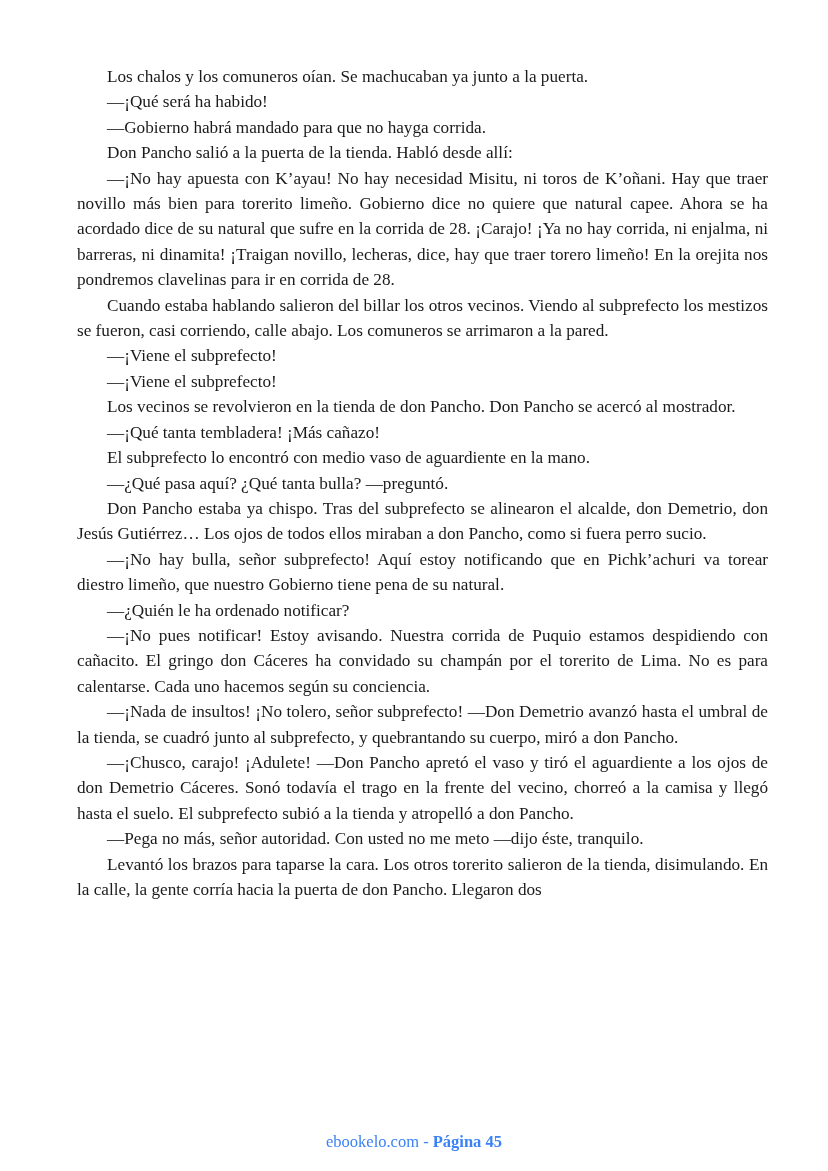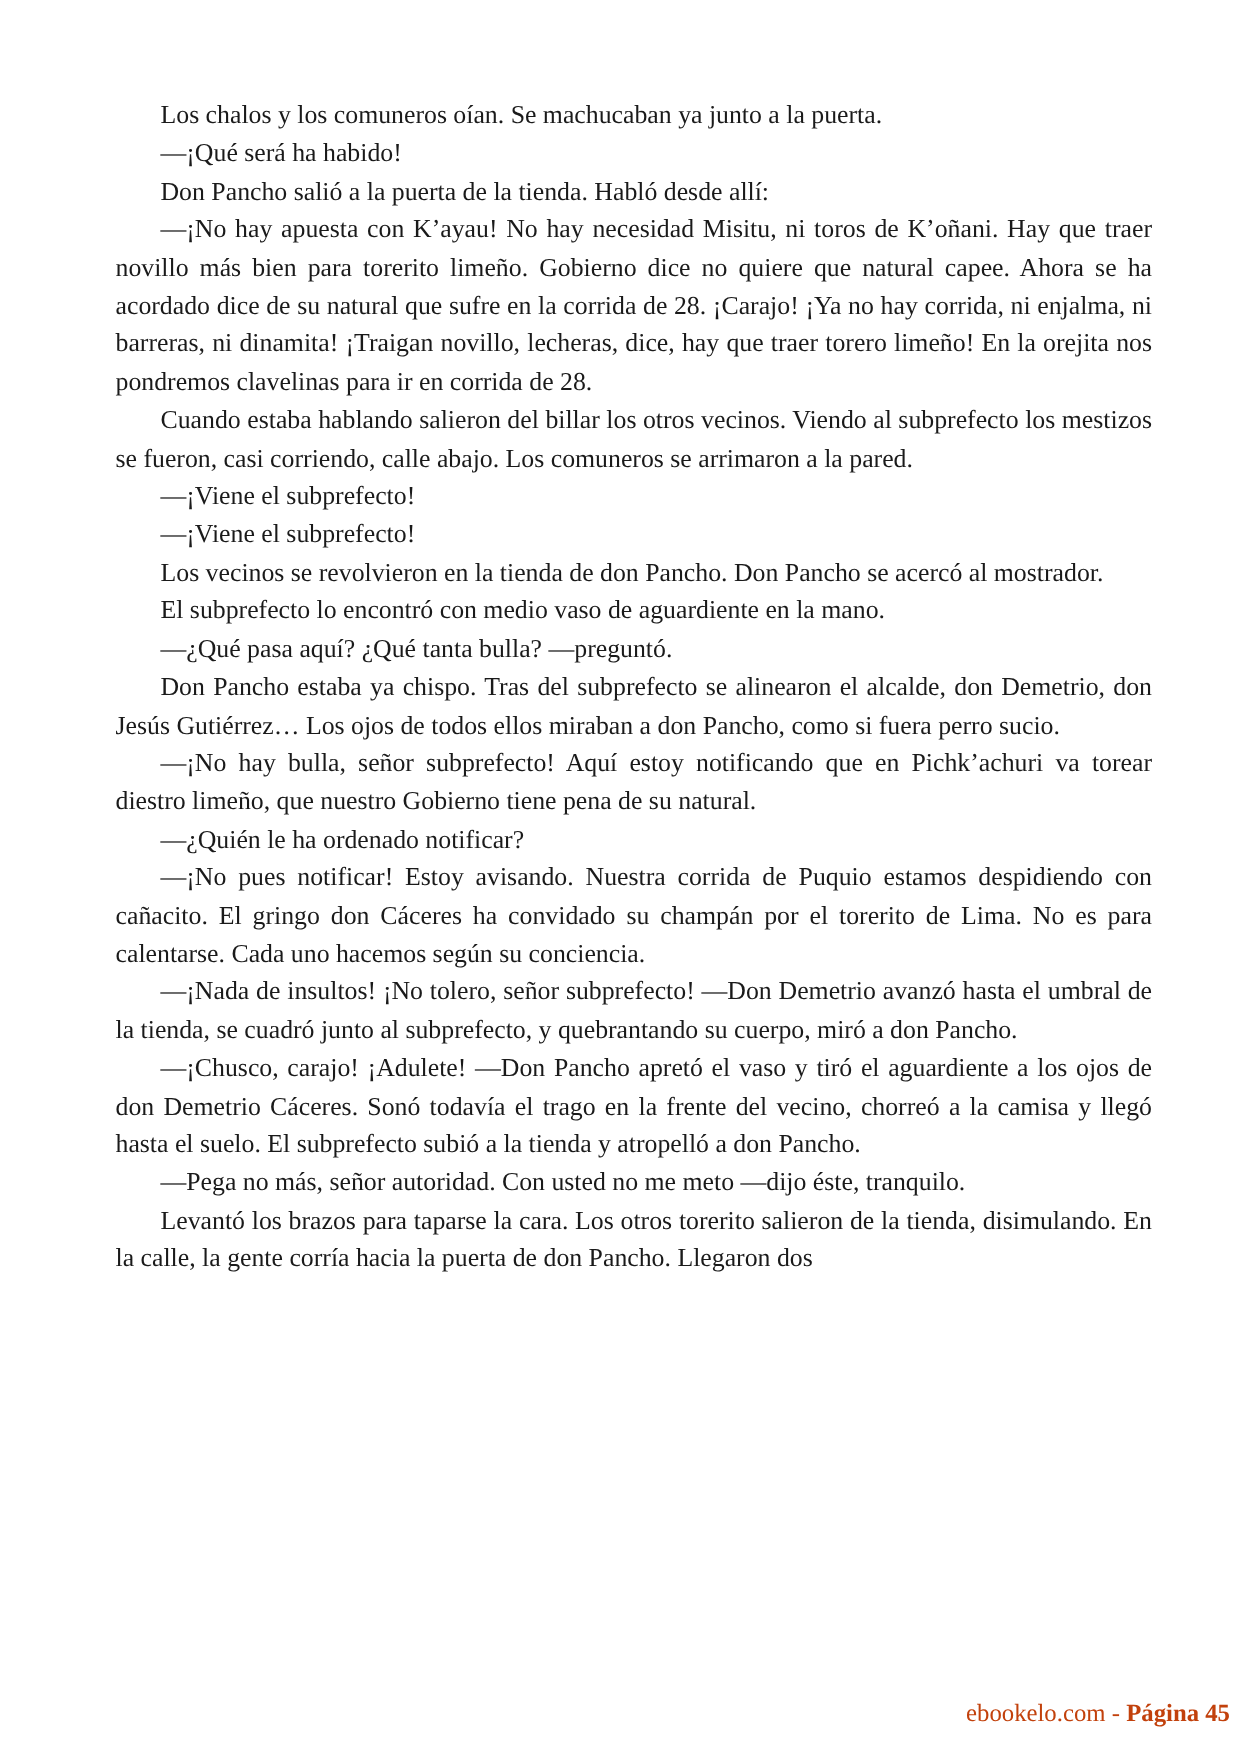--- a/index.html
+++ b/index.html
@@ -40,50 +40,52 @@
   }
   
   .para.short {
     text-align: left;
   }
   .footer {
     position: absolute;
     left: 0;
     right: 0;
     top: 1131px;
-    text-align: right;
+    text-align: center;
     font-size: 16.5px;
     line-height: 22px;
-    color: #c2410c;
+    color: #3b82f6;
     font-family: "Liberation Serif", "DejaVu Serif", serif;
   }
   .footer .site {
     font-weight: 400;
   }
   .footer .sep {
     font-weight: 400;
   }
   .footer .pagelabel {
     font-weight: 700;
   }
 </style>
 </head>
 <body>
 
 <div class="page">
 
   <div class="content">
     <p class="para">Los chalos y los comuneros oían. Se machucaban ya junto a la puerta.</p>
     <p class="para short">—¡Qué será ha habido!</p>
+    <p class="para short">—Gobierno habrá mandado para que no hayga corrida.</p>
     <p class="para short">Don Pancho salió a la puerta de la tienda. Habló desde allí:</p>
     <p class="para">—¡No hay apuesta con K’ayau! No hay necesidad Misitu, ni toros de K’oñani. Hay que traer novillo más bien para torerito limeño. Gobierno dice no quiere que natural capee. Ahora se ha acordado dice de su natural que sufre en la corrida de 28. ¡Carajo! ¡Ya no hay corrida, ni enjalma, ni barreras, ni dinamita! ¡Traigan novillo, lecheras, dice, hay que traer torero limeño! En la orejita nos pondremos clavelinas para ir en corrida de 28.</p>
     <p class="para">Cuando estaba hablando salieron del billar los otros vecinos. Viendo al subprefecto los mestizos se fueron, casi corriendo, calle abajo. Los comuneros se arrimaron a la pared.</p>
     <p class="para short">—¡Viene el subprefecto!</p>
     <p class="para short">—¡Viene el subprefecto!</p>
     <p class="para">Los vecinos se revolvieron en la tienda de don Pancho. Don Pancho se acercó al mostrador.</p>
+    <p class="para short">—¡Qué tanta tembladera! ¡Más cañazo!</p>
     <p class="para short">El subprefecto lo encontró con medio vaso de aguardiente en la mano.</p>
     <p class="para short">—¿Qué pasa aquí? ¿Qué tanta bulla? —preguntó.</p>
     <p class="para">Don Pancho estaba ya chispo. Tras del subprefecto se alinearon el alcalde, don Demetrio, don Jesús Gutiérrez… Los ojos de todos ellos miraban a don Pancho, como si fuera perro sucio.</p>
     <p class="para">—¡No hay bulla, señor subprefecto! Aquí estoy notificando que en Pichk’achuri va torear diestro limeño, que nuestro Gobierno tiene pena de su natural.</p>
     <p class="para short">—¿Quién le ha ordenado notificar?</p>
     <p class="para">—¡No pues notificar! Estoy avisando. Nuestra corrida de Puquio estamos despidiendo con cañacito. El gringo don Cáceres ha convidado su champán por el torerito de Lima. No es para calentarse. Cada uno hacemos según su conciencia.</p>
     <p class="para">—¡Nada de insultos! ¡No tolero, señor subprefecto! —Don Demetrio avanzó hasta el umbral de la tienda, se cuadró junto al subprefecto, y quebrantando su cuerpo, miró a don Pancho.</p>
     <p class="para">—¡Chusco, carajo! ¡Adulete! —Don Pancho apretó el vaso y tiró el aguardiente a los ojos de don Demetrio Cáceres. Sonó todavía el trago en la frente del vecino, chorreó a la camisa y llegó hasta el suelo. El subprefecto subió a la tienda y atropelló a don Pancho.</p>
     <p class="para short">—Pega no más, señor autoridad. Con usted no me meto —dijo éste, tranquilo.</p>
     <p class="para">Levantó los brazos para taparse la cara. Los otros torerito salieron de la tienda, disimulando. En la calle, la gente corría hacia la puerta de don Pancho. Llegaron dos</p>

